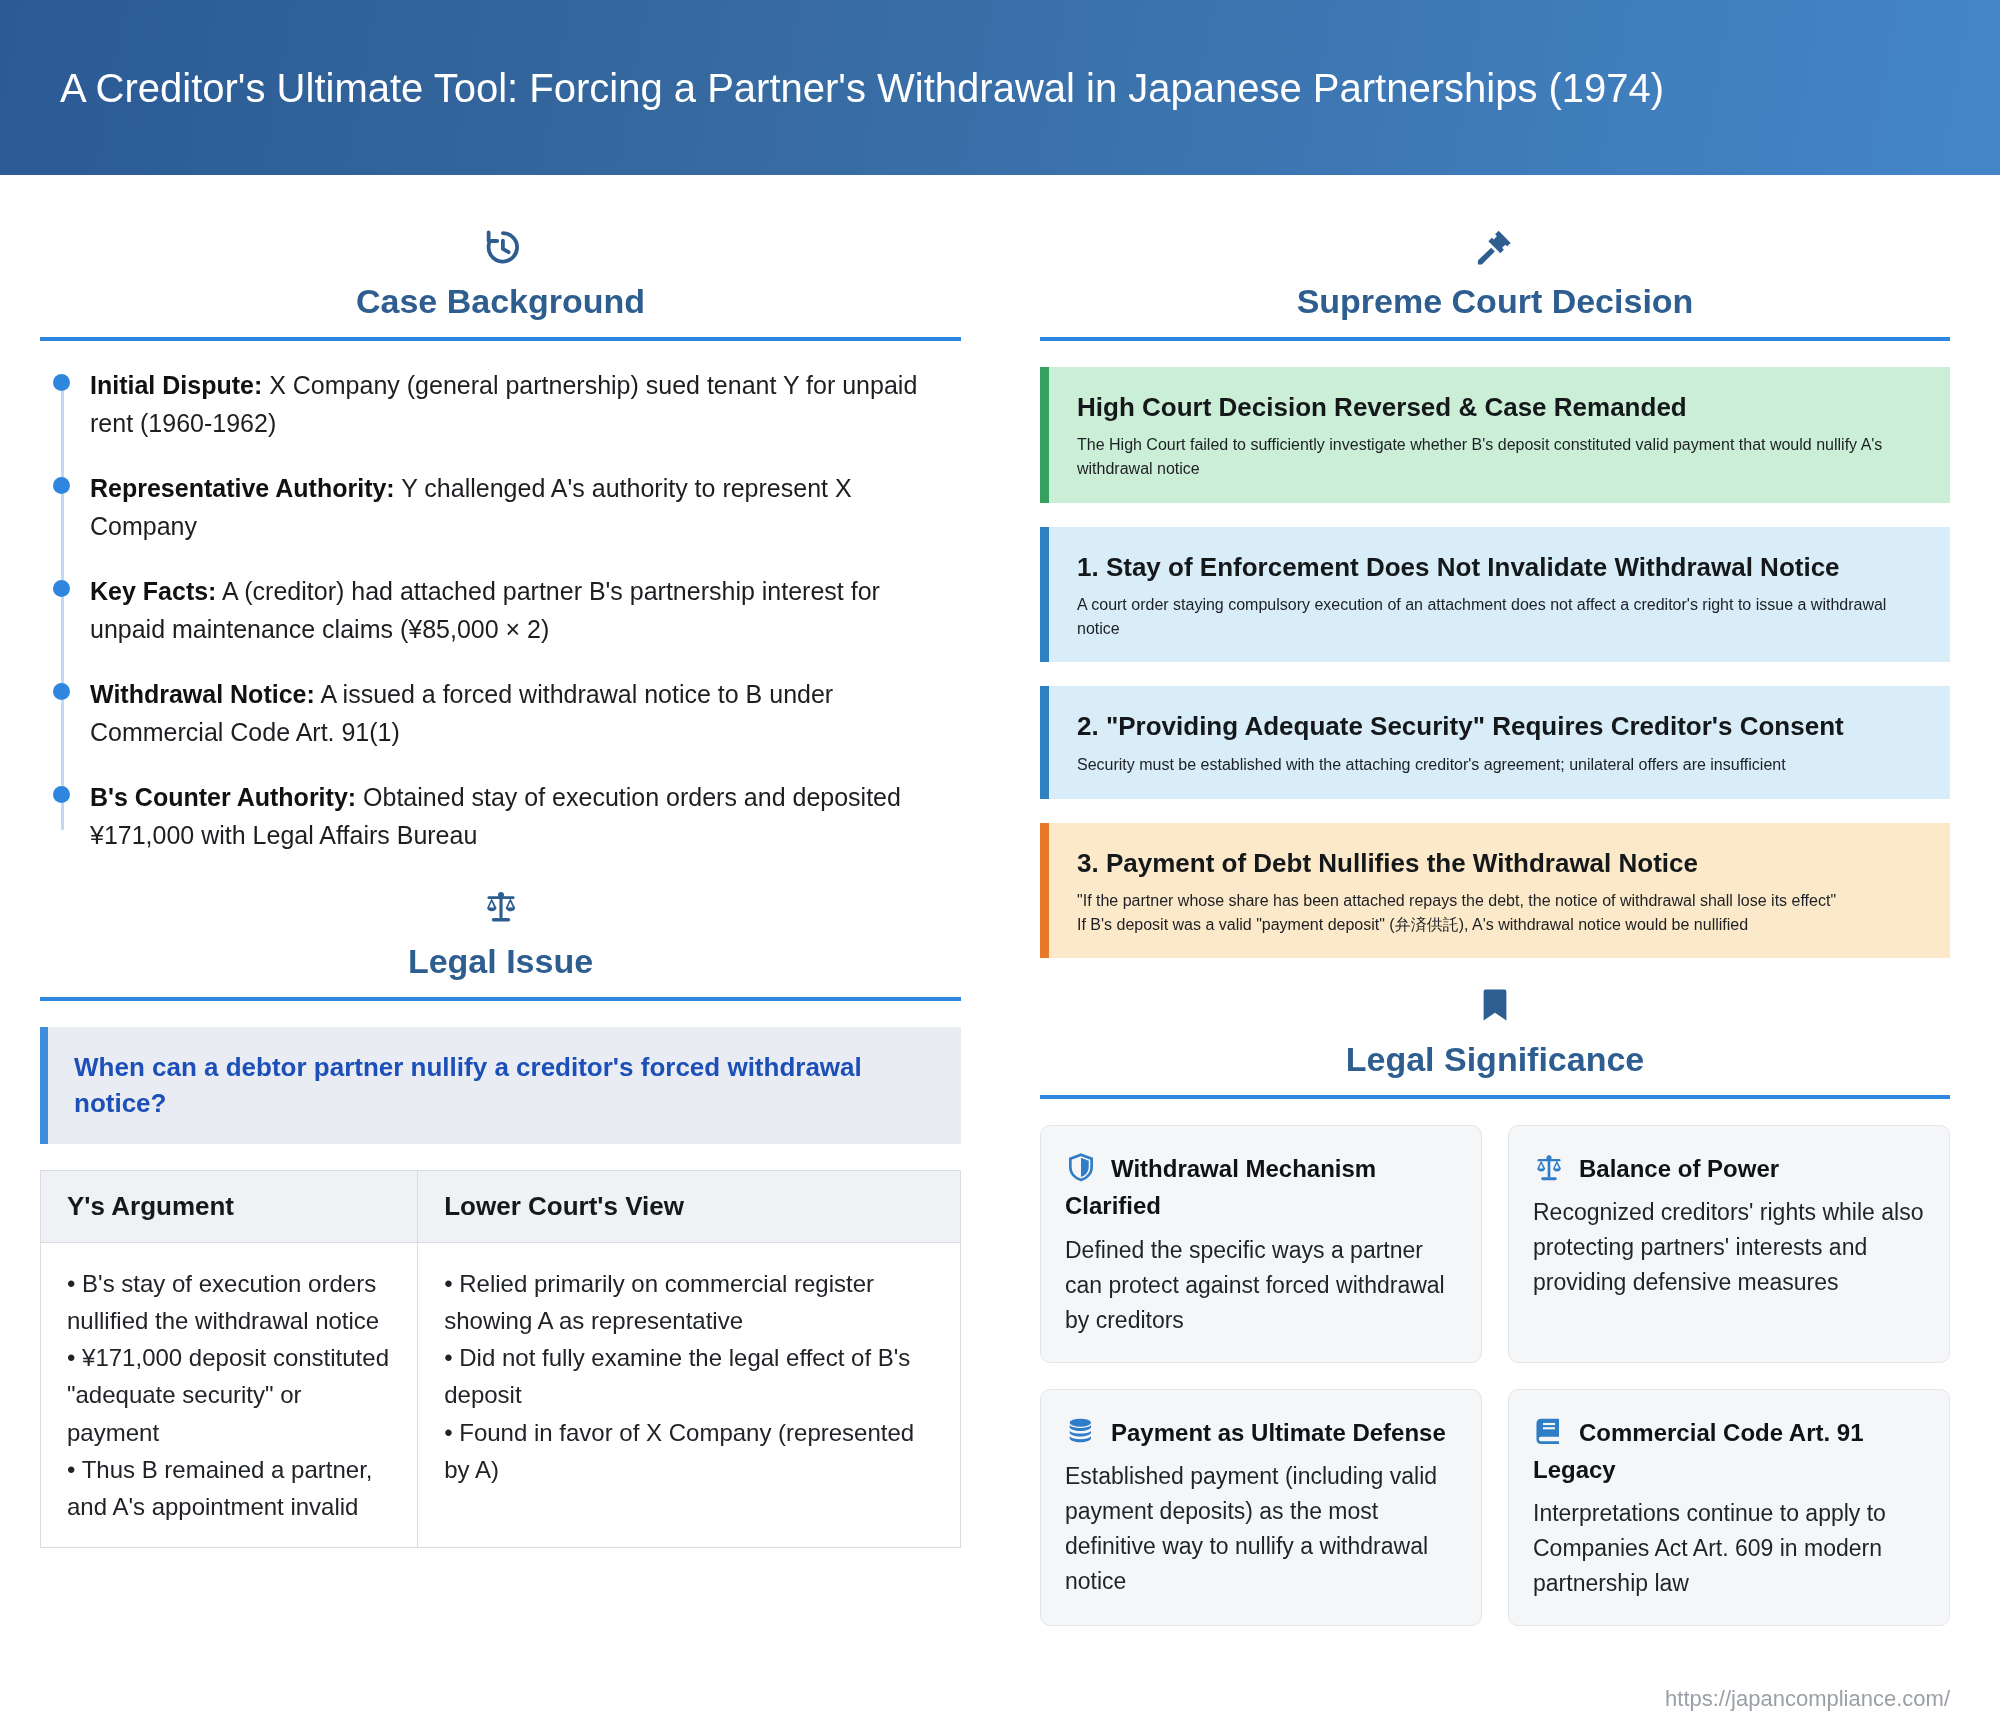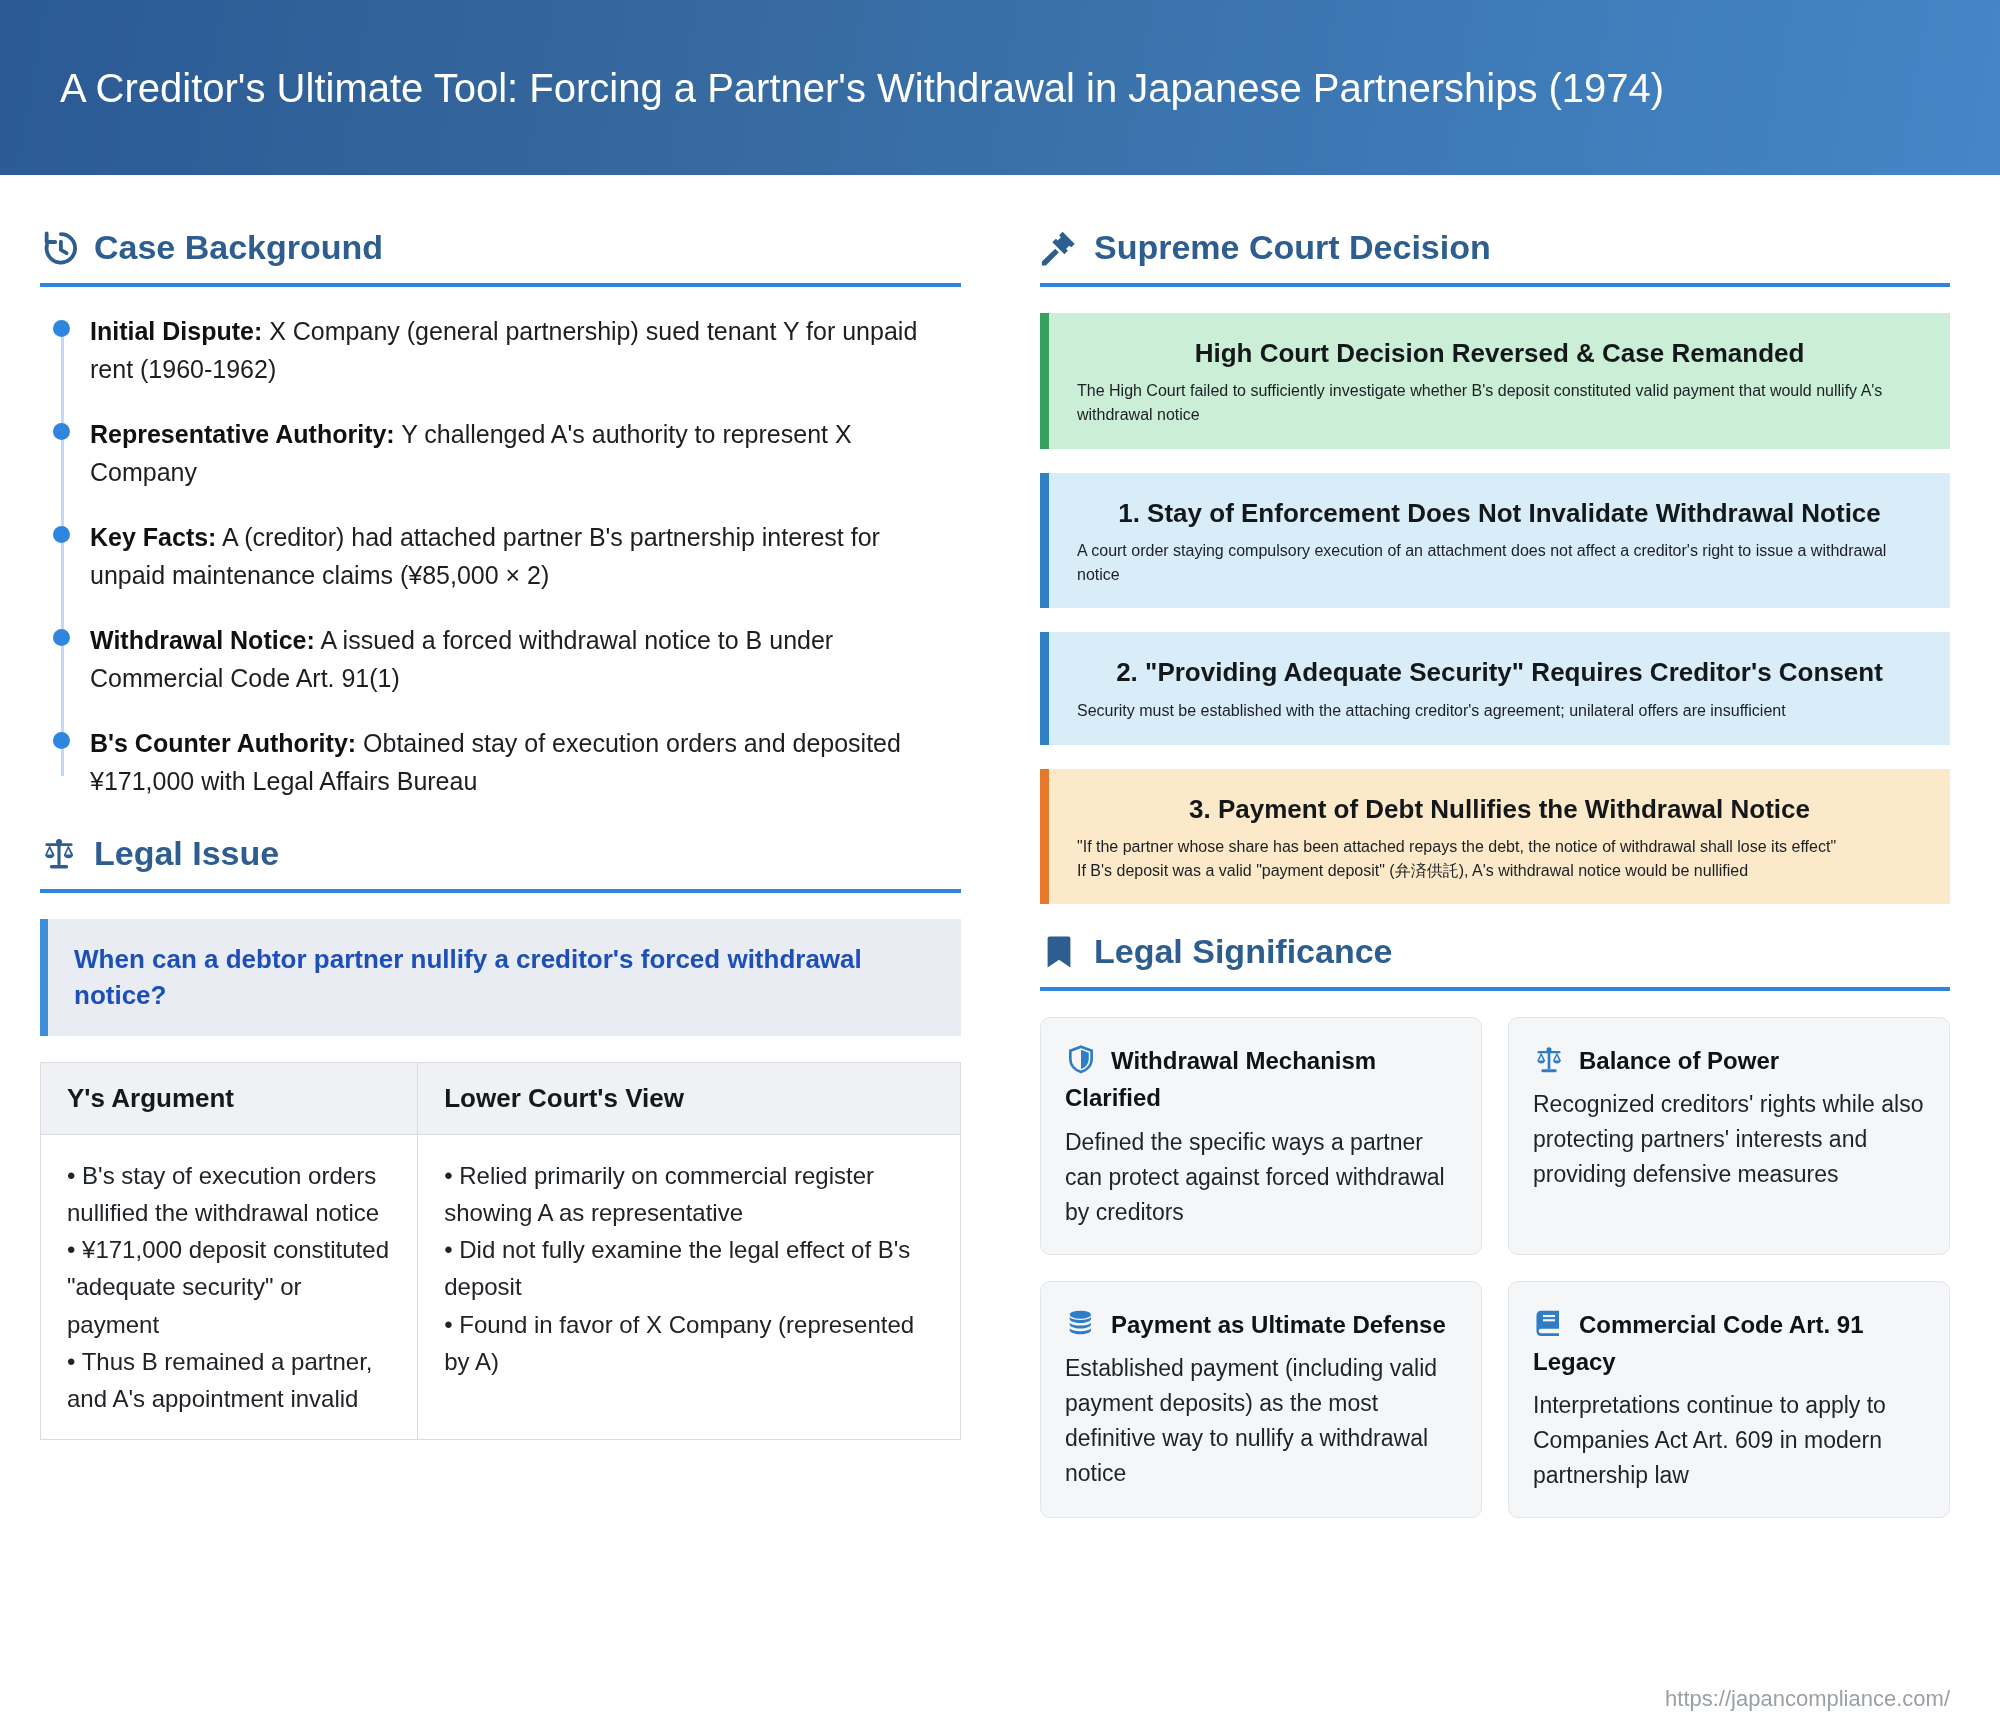--- a/index.html
+++ b/index.html
@@ -20,20 +20,21 @@
   .col { position:absolute; top:228px; box-sizing:border-box; }
   .col-left  { left:40px;  width:921px; }
   .col-right { left:1040px; width:910px; }
 
   
   .sec-head {
     display:flex; align-items:center; gap:16px;
     color:#2d5e8f; font-size:34px; font-weight:bold;
     padding-bottom:16px; border-bottom:4px solid #2e86de;
     margin:0 0 26px 0;
+    flex-direction:column;
   }
   .sec-head .ico { display:inline-flex; width:38px; height:38px; flex:0 0 auto; color:#2d5e8f; }
   .sec-head .ico svg { width:100%; height:100%; }
   .mt { margin-top:28px; }
 
   
   ul.timeline { list-style:none; margin:8px 0 34px 0; padding:0; position:relative; }
   ul.timeline::before {
     content:""; position:absolute; left:21px; top:14px; bottom:24px;
     width:3px; background:#c3d9f3;
@@ -56,21 +57,21 @@
   }
   table.issue { width:100%; border-collapse:collapse; border:1px solid #d9dce1; }
   table.issue th, table.issue td {
     border:1px solid #d9dce1; text-align:left; vertical-align:top; box-sizing:border-box;
   }
   table.issue th { background:#f0f1f4; font-size:26px; color:#16181b; padding:20px 26px; }
   table.issue td { background:#ffffff; font-size:24px; color:#202327; padding:22px 26px; line-height:1.55; white-space:pre-line;border-radius:32px; }
 
   
   .box { box-sizing:border-box; padding:22px 28px; margin-bottom:24px; border-left:9px solid; }
-  .box h3 { margin:0 0 8px 0; font-size:26px; color:#15181b; line-height:1.4;text-align:center; }
+  .box h3 { margin:0 0 8px 0; font-size:26px; color:#15181b; line-height:1.4; }
   .box p  { margin:0; font-size:16px; color:#1c1f23; line-height:1.48; white-space:pre-line; }
   .box.green  { background:#cbeed6; border-color:#35a05f; }
   .box.blue   { background:#d9edf9; border-color:#2f80c3; }
   .box.orange { background:#fbe9c9; border-color:#e8782a; }
 
   
   .cards { display:grid; grid-template-columns:1fr 1fr; gap:26px; }
   .card {
     box-sizing:border-box; background:#f5f6f8; border:1px solid #e2e5ea;
     border-radius:10px; padding:24px 24px; min-height:212px;

